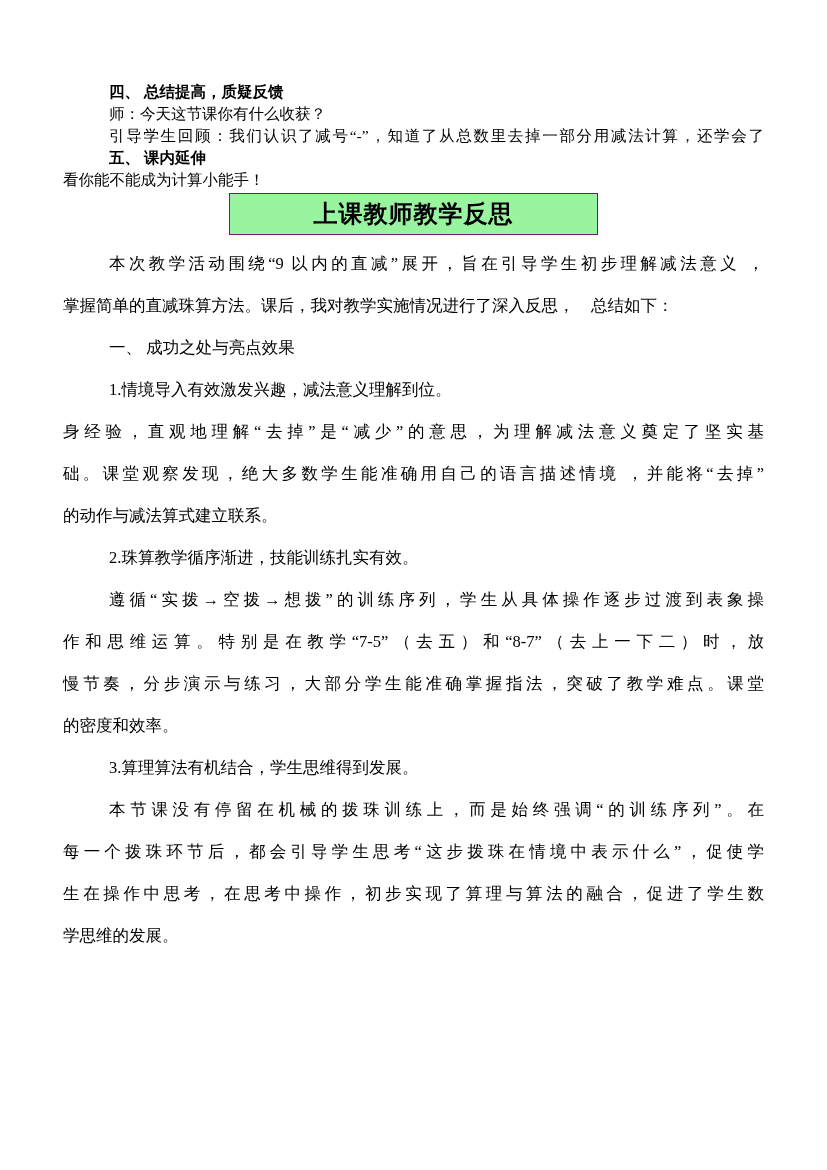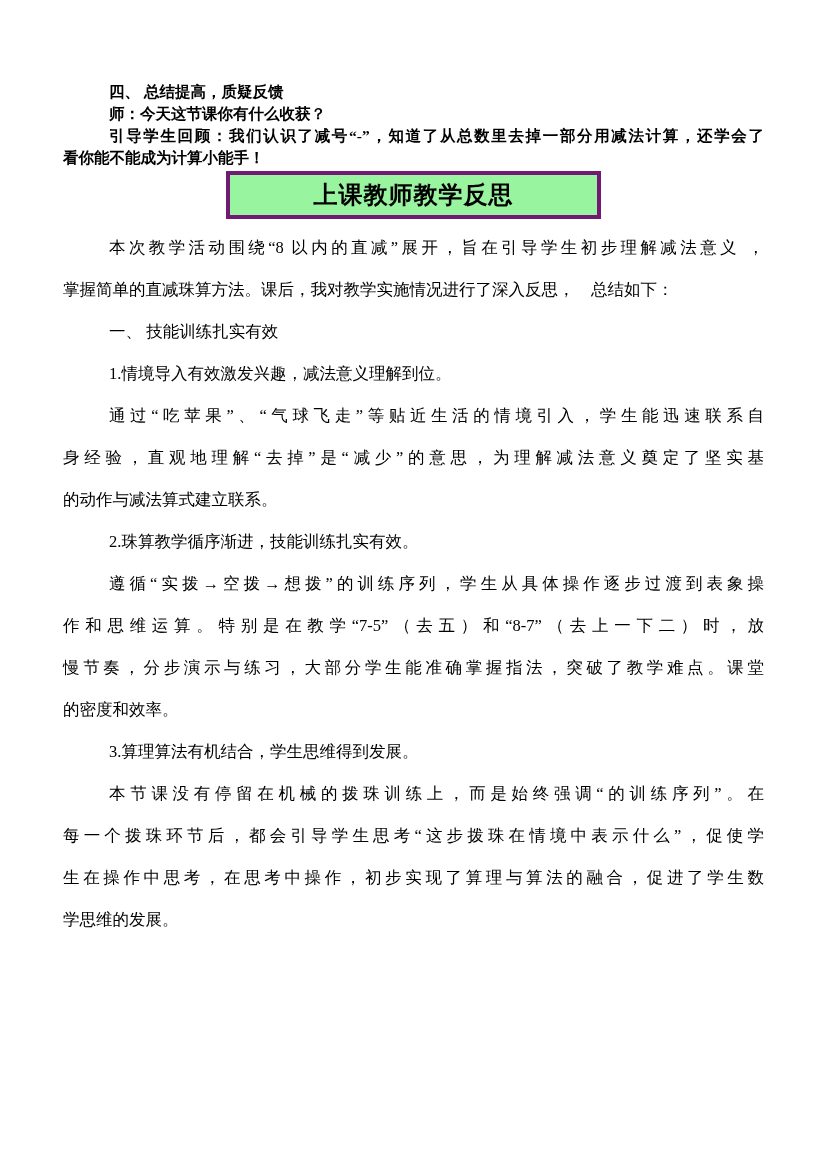--- a/index.html
+++ b/index.html
@@ -21,21 +21,20 @@
     border-radius: 32px;
   }
   
   .lesson-plan {
     font-size: 15.5px;
     line-height: 22px;
   }
   .lesson-plan .ln {
     margin: 0;
     white-space: nowrap;
-    font-weight: bold;
   }
   
   .reflection {
     margin-top: 6px;
     font-size: 16.5px;
     line-height: 42px;
   }
   .reflection .ln {
     margin: 0;
     white-space: nowrap;
@@ -52,53 +51,54 @@
     padding-left: 46px;
   }
   .ln.bold {
     font-weight: bold;
   }
   
   .banner {
     width: 367px;
     height: 40px;
     margin: 2px auto 8px auto;
-    border: 4px solid #701a75;
+    border: 1px solid #701a75;
     display: flex;
     align-items: center;
     justify-content: center;
     font-family: "Liberation Sans", "DejaVu Sans", sans-serif;
     font-size: 24px;
     font-weight: bold;
     letter-spacing: 1px;
   }
 </style>
 </head>
 <body>
 
 <div class="page">
 
   <section class="lesson-plan">
     <p class="ln bold ind">四、  总结提高，质疑反馈</p>
     <p class="ln ind">师：今天这节课你有什么收获？</p>
     <p class="ln ind just">引导学生回顾：我们认识了减号“-”，知道了从总数里去掉一部分用减法计算，还学会了</p>
+    <p class="ln bold ind">五、  课内延伸</p>
     <p class="ln">看你能不能成为计算小能手！</p>
   </section>
 
   <div class="banner" style="background-color: rgb(153, 244, 159);">
     <span>上课教师教学反思</span>
   </div>
 
   <section class="reflection">
-    <p class="ln ind just">本次教学活动围绕“8 以内的直减”展开，旨在引导学生初步理解减法意义 ，</p>
+    <p class="ln ind just">本次教学活动围绕“9 以内的直减”展开，旨在引导学生初步理解减法意义 ，</p>
     <p class="ln">掌握简单的直减珠算方法。课后，我对教学实施情况进行了深入反思，　总结如下：</p>
-    <p class="ln ind">一、  技能训练扎实有效</p>
+    <p class="ln ind">一、  成功之处与亮点效果</p>
     <p class="ln ind">1.情境导入有效激发兴趣，减法意义理解到位。</p>
-    <p class="ln ind just">通过“吃苹果”、“气球飞走”等贴近生活的情境引入，学生能迅速联系自</p>
     <p class="ln just">身经验，直观地理解“去掉”是“减少”的意思，为理解减法意义奠定了坚实基</p>
+    <p class="ln just">础。课堂观察发现，绝大多数学生能准确用自己的语言描述情境 ，并能将“去掉”</p>
     <p class="ln">的动作与减法算式建立联系。</p>
     <p class="ln ind">2.珠算教学循序渐进，技能训练扎实有效。</p>
     <p class="ln ind just">遵循“实拨→空拨→想拨”的训练序列，学生从具体操作逐步过渡到表象操</p>
     <p class="ln just">作和思维运算。特别是在教学“7-5”（去五）和“8-7”（去上一下二）时，放</p>
     <p class="ln just">慢节奏，分步演示与练习，大部分学生能准确掌握指法，突破了教学难点。课堂</p>
     <p class="ln">的密度和效率。</p>
     <p class="ln ind">3.算理算法有机结合，学生思维得到发展。</p>
     <p class="ln ind just">本节课没有停留在机械的拨珠训练上，而是始终强调“的训练序列”。在</p>
     <p class="ln just">每一个拨珠环节后，都会引导学生思考“这步拨珠在情境中表示什么”，促使学</p>
     <p class="ln just">生在操作中思考，在思考中操作，初步实现了算理与算法的融合，促进了学生数</p>

